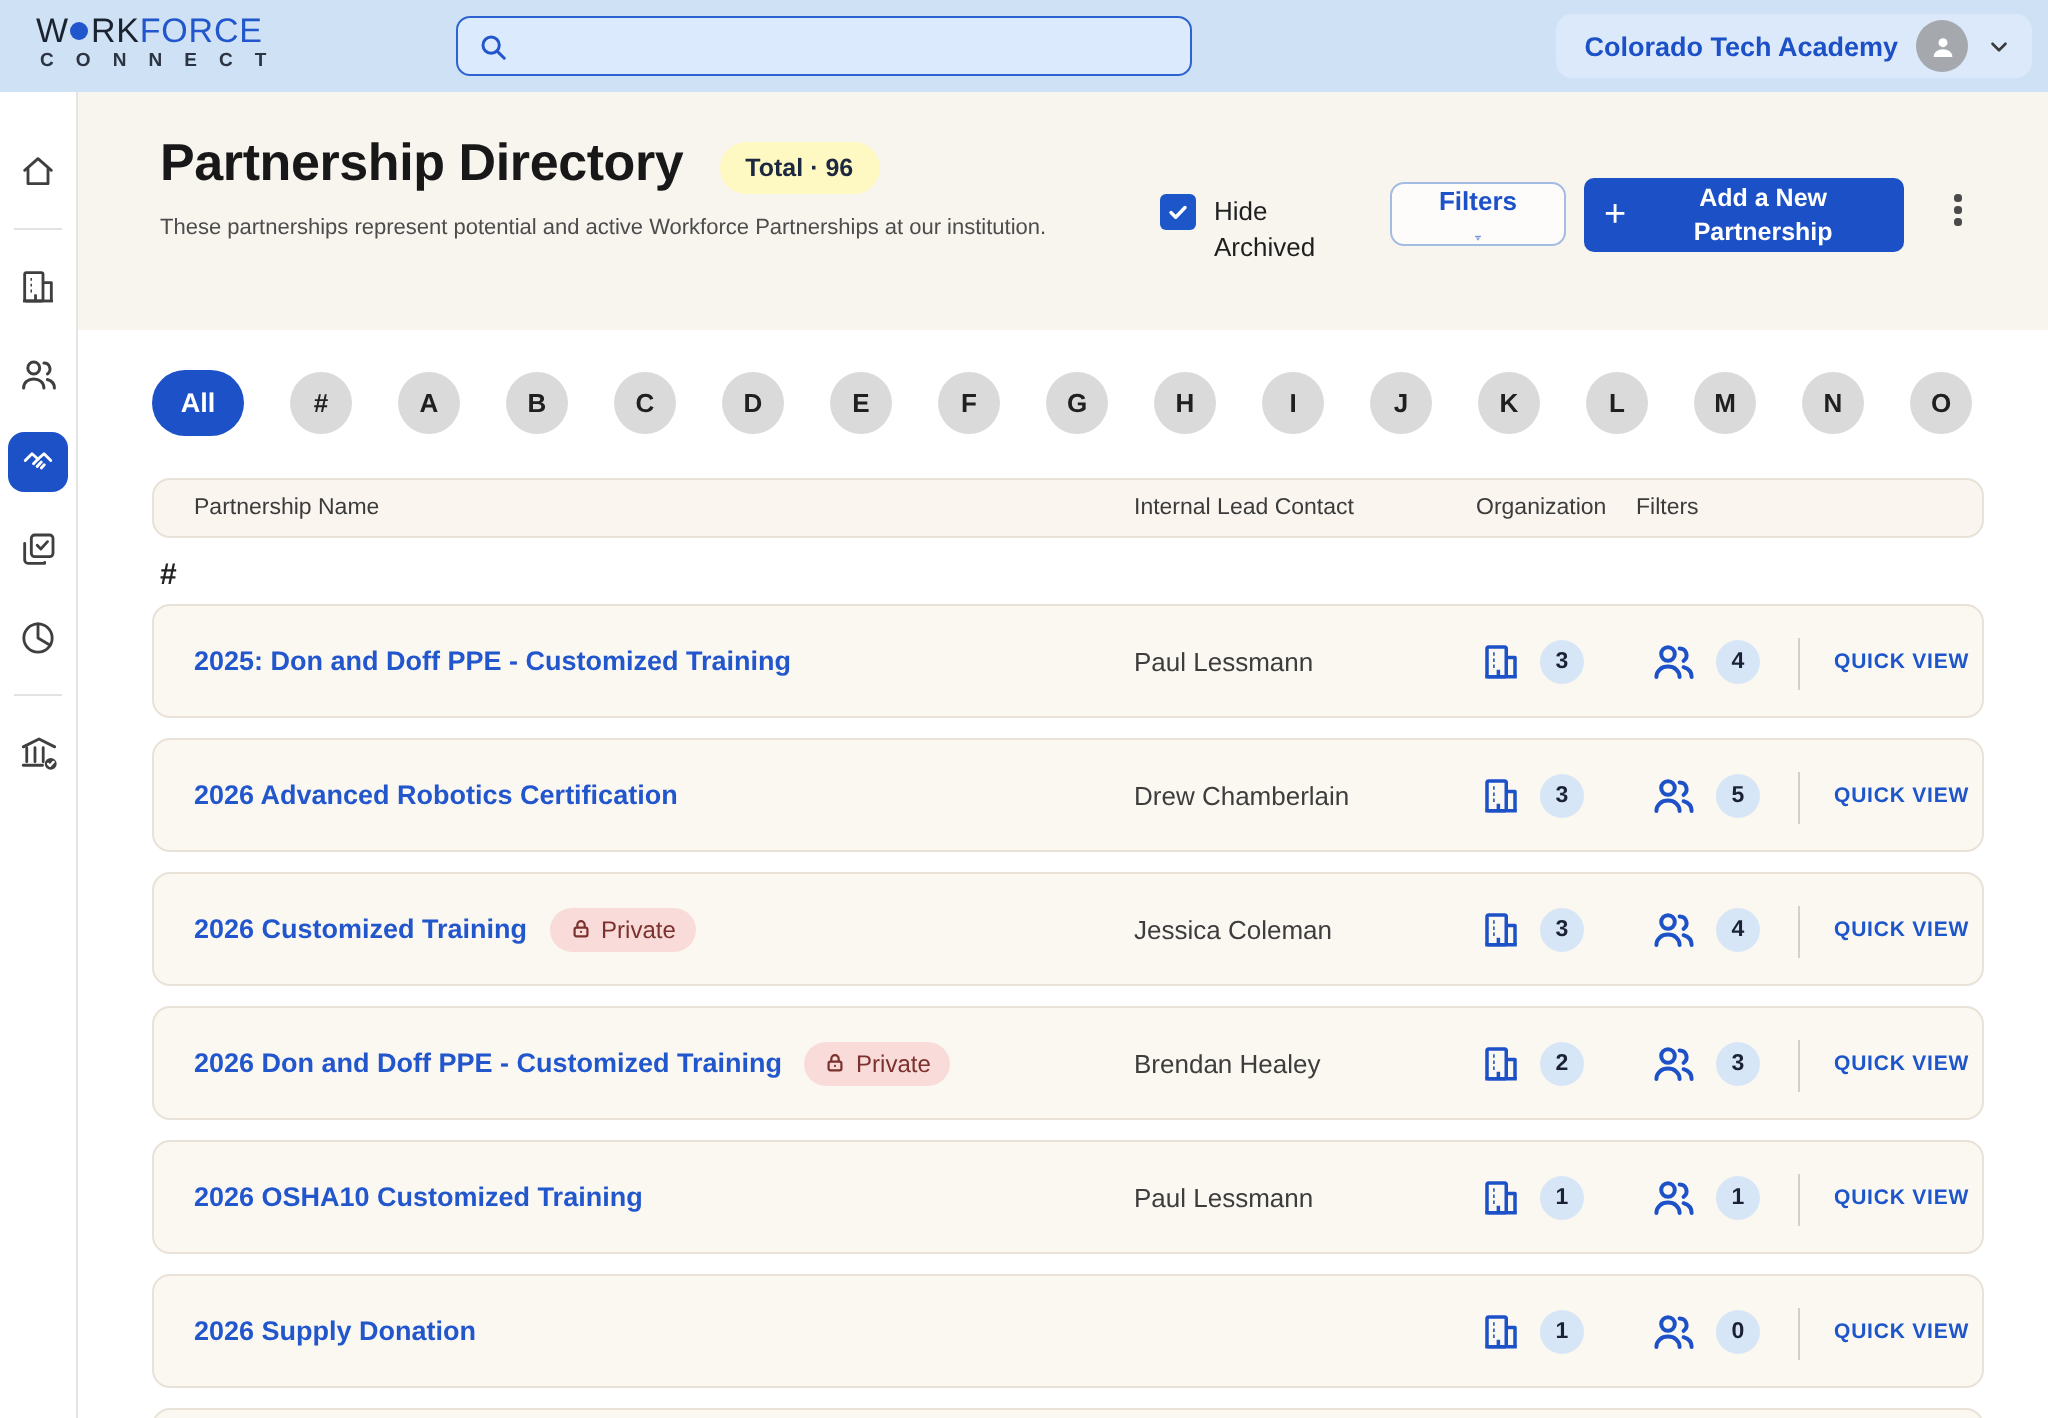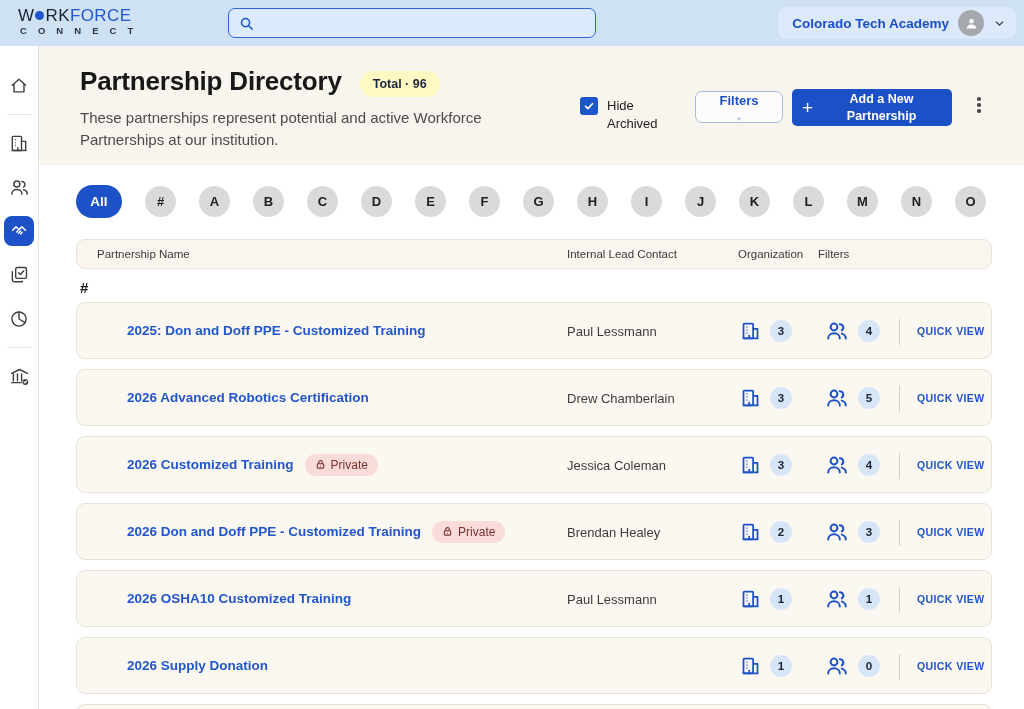--- a/index.html
+++ b/index.html
@@ -29,21 +29,21 @@
   .sidebar hr{width:24px;border:none;border-top:1px solid #e3e3e3;margin:6px 0;}
   .sidebar .active-sq{width:30px;height:30px;background:#1c51c8;border-radius:8px;margin:7px 0;
     display:flex;align-items:center;justify-content:center;cursor:pointer;}
 
   
   .main{margin:46px 0 0 39px;}
   .titleband{position:relative;height:119px;background:#f8f4ee;padding:20px 0 0 41px;}
   .title-row{display:flex;align-items:flex-end;gap:18px;}
   h1{margin:0;font-size:26px;font-weight:700;color:#181818;letter-spacing:-.2px;}
   .total-badge{background:#fef9c3;border-radius:14px;padding:6px 13px;font-size:12.5px;font-weight:700;color:#1c2740;}
-  .desc{margin-top:10px;font-size:15px;color:#4c4c4c;line-height:1.45;width:470px;}
+  .desc{margin-top:10px;font-size:11px;color:#4c4c4c;line-height:1.45;width:470px;}
   .hide-arch{position:absolute;left:541px;top:51px;display:flex;gap:9px;align-items:flex-start;}
   .checkbox{width:18px;height:18px;border-radius:3px;background:#1c56c9;display:flex;align-items:center;justify-content:center;cursor:pointer;flex:0 0 auto;}
   .hide-arch .lbl{font-size:13px;color:#1f1f1f;width:58px;line-height:1.35;}
   .filters-btn{position:absolute;left:656px;top:45px;width:88px;height:32px;border:1px solid #a4bbe2;border-radius:7px;
     background:#fdfcfa;color:#1c51c8;font-size:13px;font-weight:700;display:flex;align-items:center;justify-content:center;gap:9px;cursor:pointer;flex-direction:column;}
   .add-btn{position:absolute;left:753px;top:43px;width:160px;height:37px;background:#1b50c7;border-radius:5px;border:none;
     color:#fff;display:flex;align-items:center;padding:0 10px;gap:8px;cursor:pointer;}
   .add-btn .plus{font-size:19px;font-weight:400;line-height:1;}
   .add-btn .txt{flex:1;font-size:12.5px;font-weight:700;line-height:1.35;text-align:center;}
   .kebab{position:absolute;left:933px;top:48px;width:14px;height:22px;display:flex;flex-direction:column;align-items:center;justify-content:center;gap:2.5px;cursor:pointer;}
@@ -57,21 +57,21 @@
 
   
   .thead{position:relative;margin:21px 0 0 37px;width:916px;height:30px;background:#faf5ef;
     border:1px solid #e8e1d7;border-radius:9px;font-size:11.5px;color:#3b3b3b;}
   .thead span{position:absolute;top:8px;}
   .th-name{left:20px;} .th-lead{left:490px;} .th-org{left:661px;} .th-contacts{left:741px;}
   .section-label{margin:10px 0 2px 41px;font-size:15px;font-weight:700;color:#222;}
   .rows{margin:6px 0 0 37px;width:916px;display:flex;flex-direction:column;gap:10px;}
   .rowcard{position:relative;height:57px;background:#fbf7f1;border:1px solid #e9e2d8;border-radius:9px;}
   .rname{position:absolute;left:20px;top:0;height:100%;display:flex;align-items:center;gap:11px;}
-  .rname a{font-size:13.5px;font-weight:700;color:#2156cc;text-decoration:none;cursor:pointer;margin-left:30px;}
+  .rname a{font-size:13.5px;font-weight:700;color:#2156cc;text-decoration:none;cursor:pointer;}
   .private{height:22px;background:#f9dcda;border-radius:12px;display:flex;align-items:center;gap:5px;
     padding:0 10px;color:#7b312d;font-size:12px;}
   .rlead{position:absolute;left:490px;top:50%;transform:translateY(-50%);font-size:13px;color:#3d3d3d;}
   .rcnt{position:absolute;top:50%;transform:translateY(-50%);display:flex;align-items:center;gap:9px;color:#1c51c8;}
   .rcnt.org{left:663px;} .rcnt.people{left:748px;}
   .cntbadge{width:22px;height:22px;border-radius:50%;background:#d7e6f7;color:#1b2233;
     font-size:11.5px;font-weight:700;display:flex;align-items:center;justify-content:center;}
   .vdiv{position:absolute;left:822px;top:16px;width:1px;height:26px;background:#d4cfc7;}
   .quickview{position:absolute;left:840px;top:50%;transform:translateY(-50%);font-size:10.5px;font-weight:700;
     color:#1d55cb;letter-spacing:.4px;cursor:pointer;}

